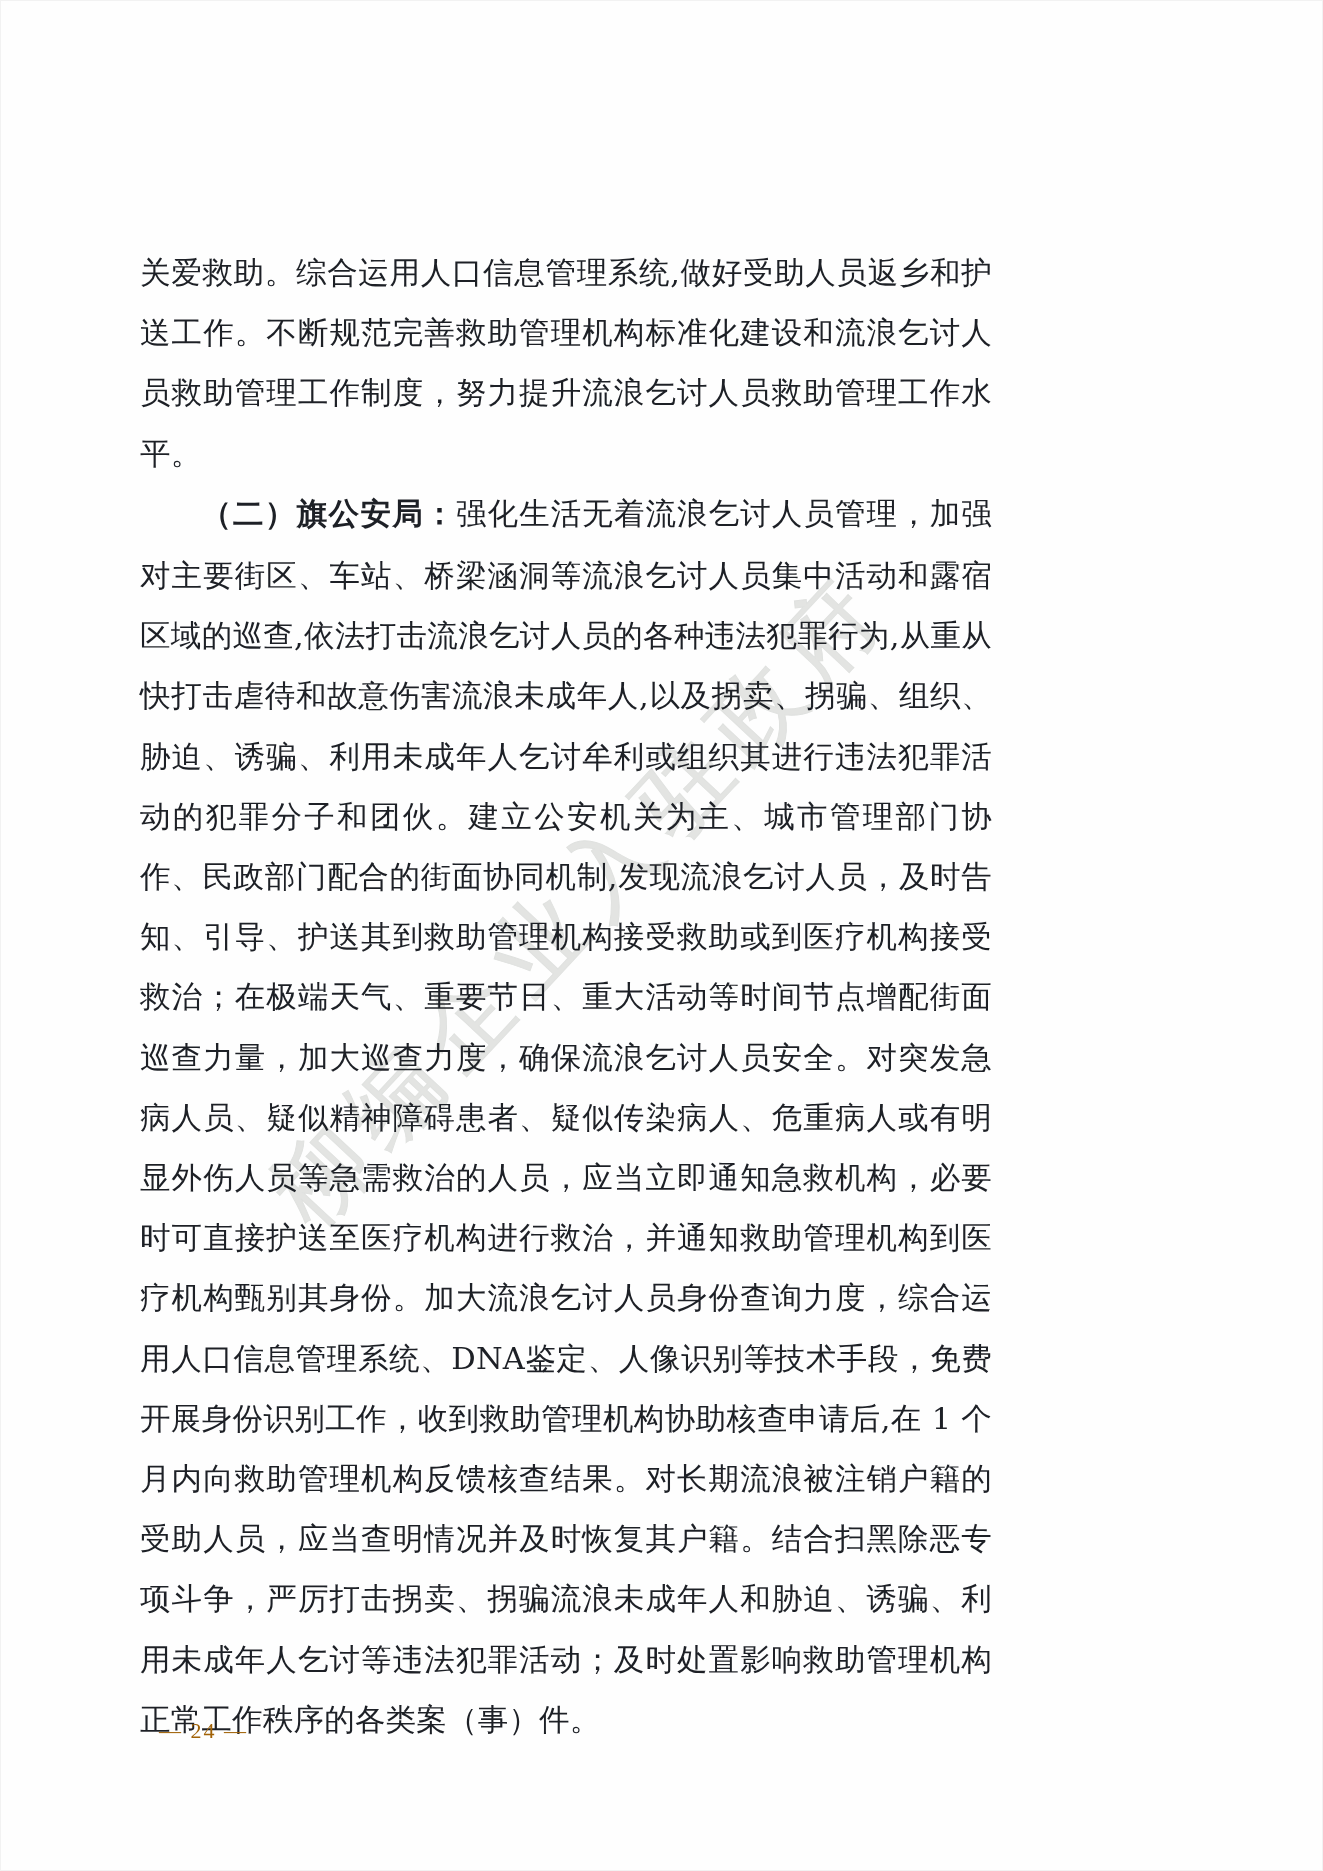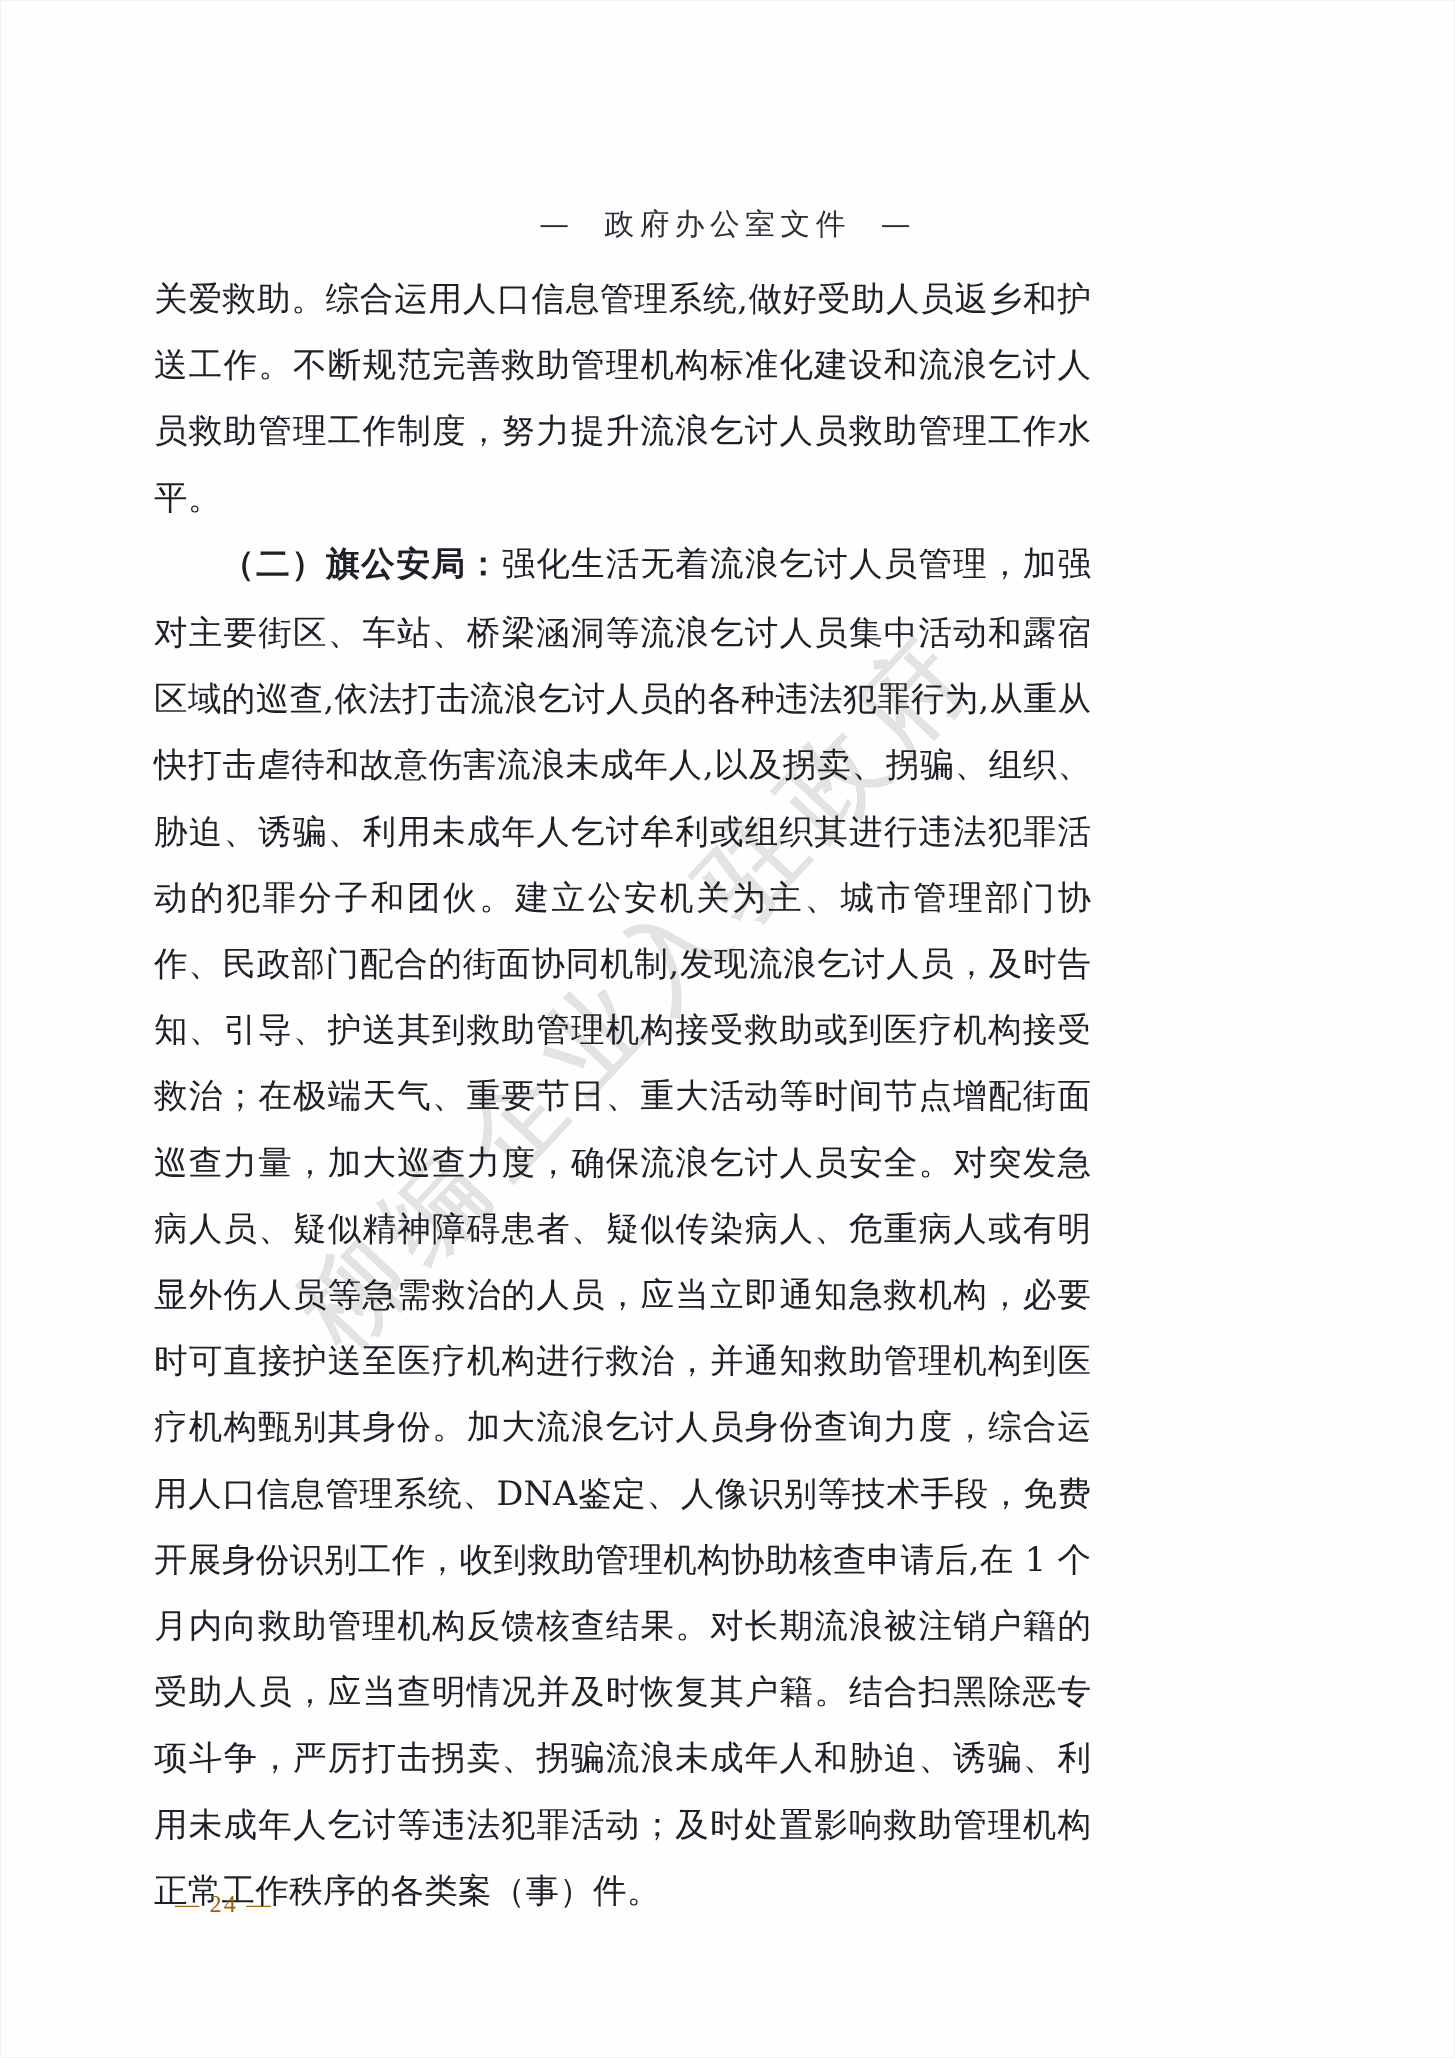--- a/index.html
+++ b/index.html
@@ -113,21 +113,20 @@
     margin-left: 19px;
   }
 </style>
 </head>
 <body>
 
 <div class="page">
 
   <div class="scan-edge"></div>
 
-  <div class="doc-header">—  政府办公室文件  —</div>
 
   <div class="watermark">
     <div class="watermark-text">柳编企业入驻政府</div>
   </div>
 
   <div class="body-col">
 
     <p class="para"><span>关爱救助。综合运用人口信息管理系统,做好受助人员返乡和护送工作。不断规范完善救助管理机构标准化建设和流浪乞讨人员救助管理工作制度，努力提升流浪乞讨人员救助管理工作水平。</span></p>
 
     <p class="para indent"><span class="lead">（二）旗公安局：</span><span>强化生活无着流浪乞讨人员管理，加强对主要街区、车站、桥梁涵洞等流浪乞讨人员集中活动和露宿区域的巡查,依法打击流浪乞讨人员的各种违法犯罪行为,从重从快打击虐待和故意伤害流浪未成年人,以及拐卖、拐骗、组织、胁迫、诱骗、利用未成年人乞讨牟利或组织其进行违法犯罪活动的犯罪分子和团伙。建立公安机关为主、城市管理部门协作、民政部门配合的街面协同机制,发现流浪乞讨人员，及时告知、引导、护送其到救助管理机构接受救助或到医疗机构接受救治；在极端天气、重要节日、重大活动等时间节点增配街面巡查力量，加大巡查力度，确保流浪乞讨人员安全。对突发急病人员、疑似精神障碍患者、疑似传染病人、危重病人或有明显外伤人员等急需救治的人员，应当立即通知急救机构，必要时可直接护送至医疗机构进行救治，并通知救助管理机构到医疗机构甄别其身份。加大流浪乞讨人员身份查询力度，综合运用人口信息管理系统、DNA鉴定、人像识别等技术手段，免费开展身份识别工作，收到救助管理机构协助核查申请后,在 1 个月内向救助管理机构反馈核查结果。对长期流浪被注销户籍的受助人员，应当查明情况并及时恢复其户籍。结合扫黑除恶专项斗争，严厉打击拐卖、拐骗流浪未成年人和胁迫、诱骗、利用未成年人乞讨等违法犯罪活动；及时处置影响救助管理机构正常工作秩序的各类案（事）件。</span></p>

